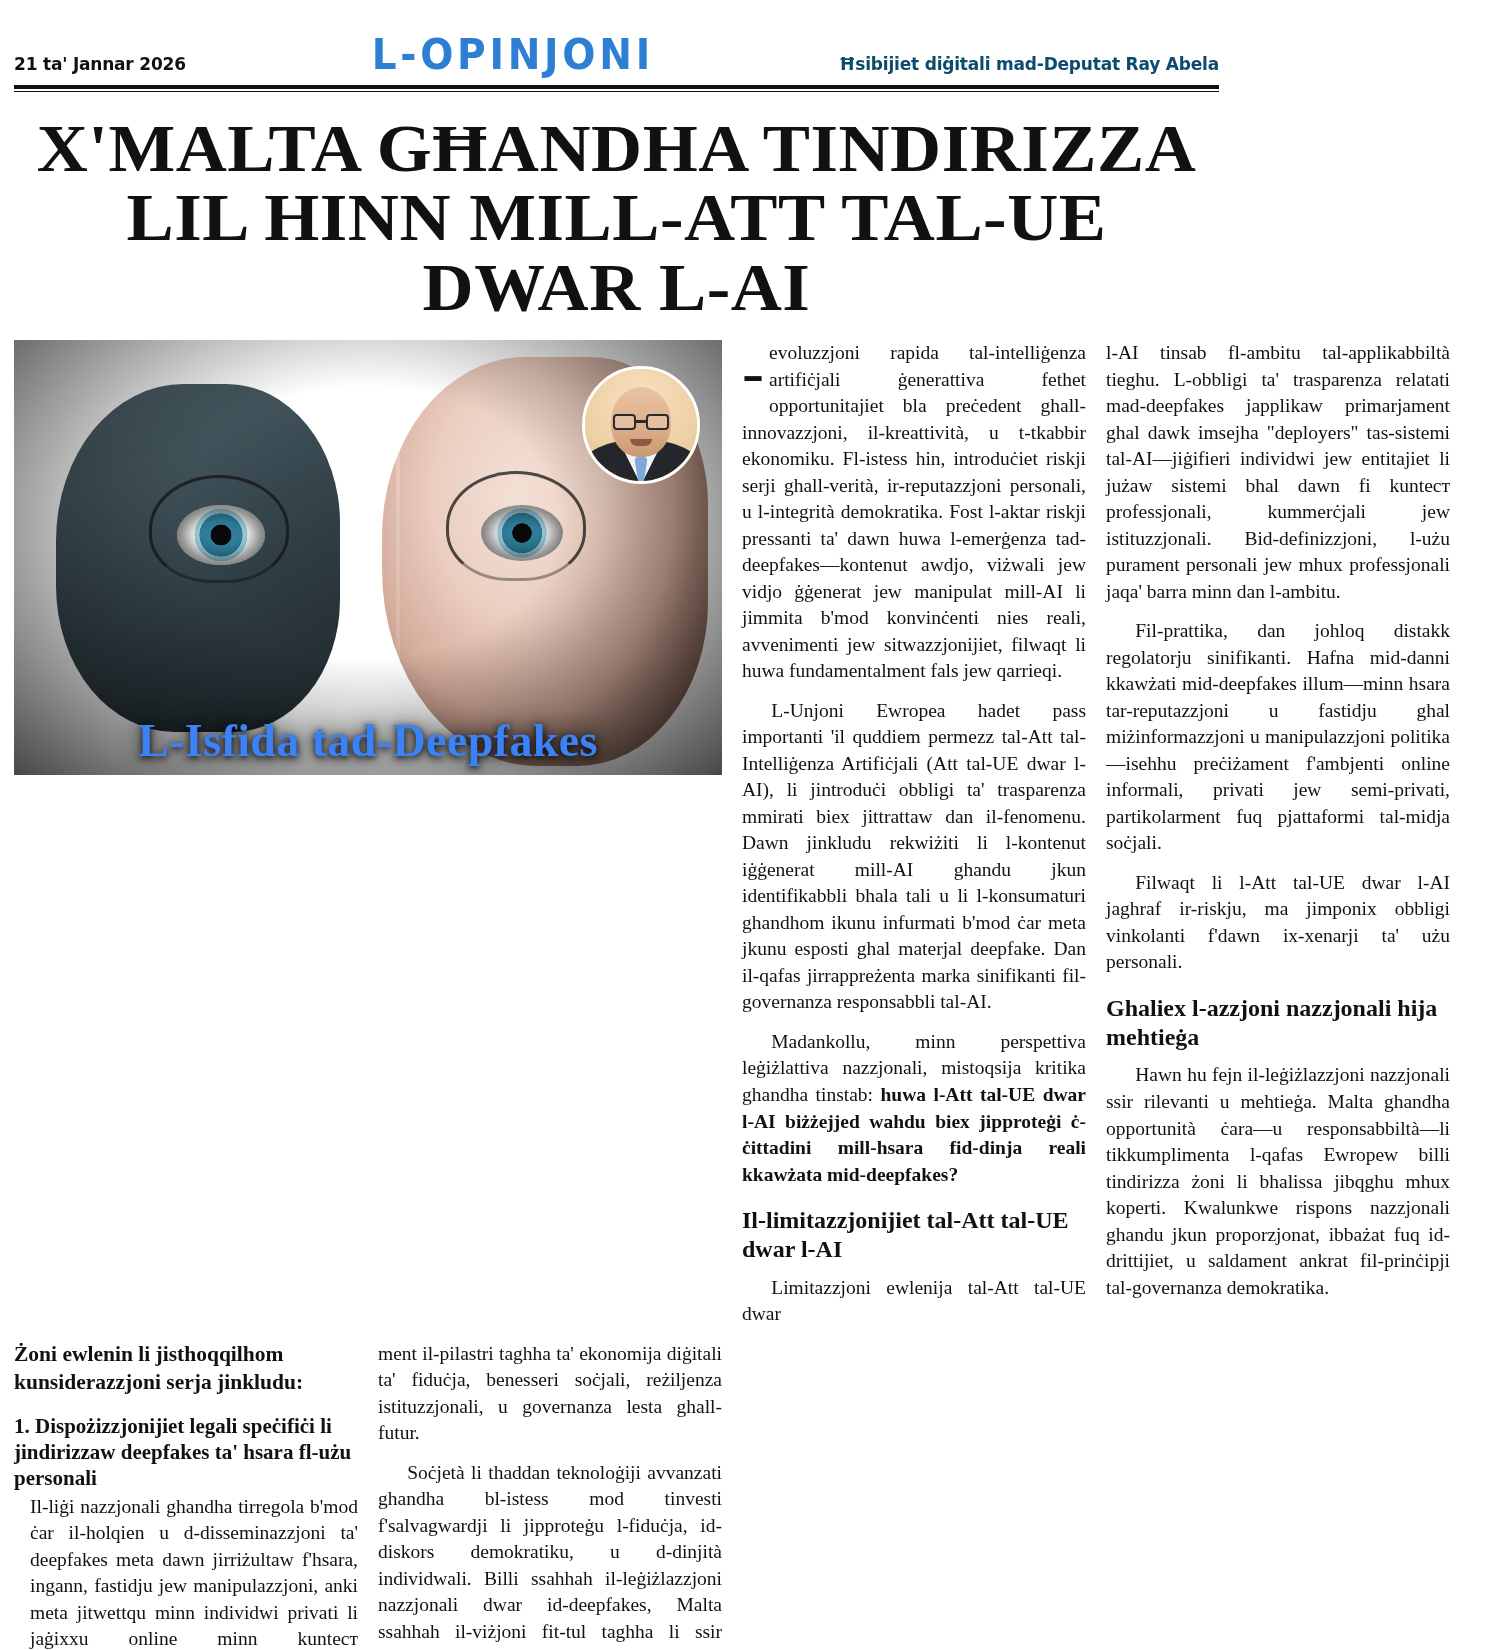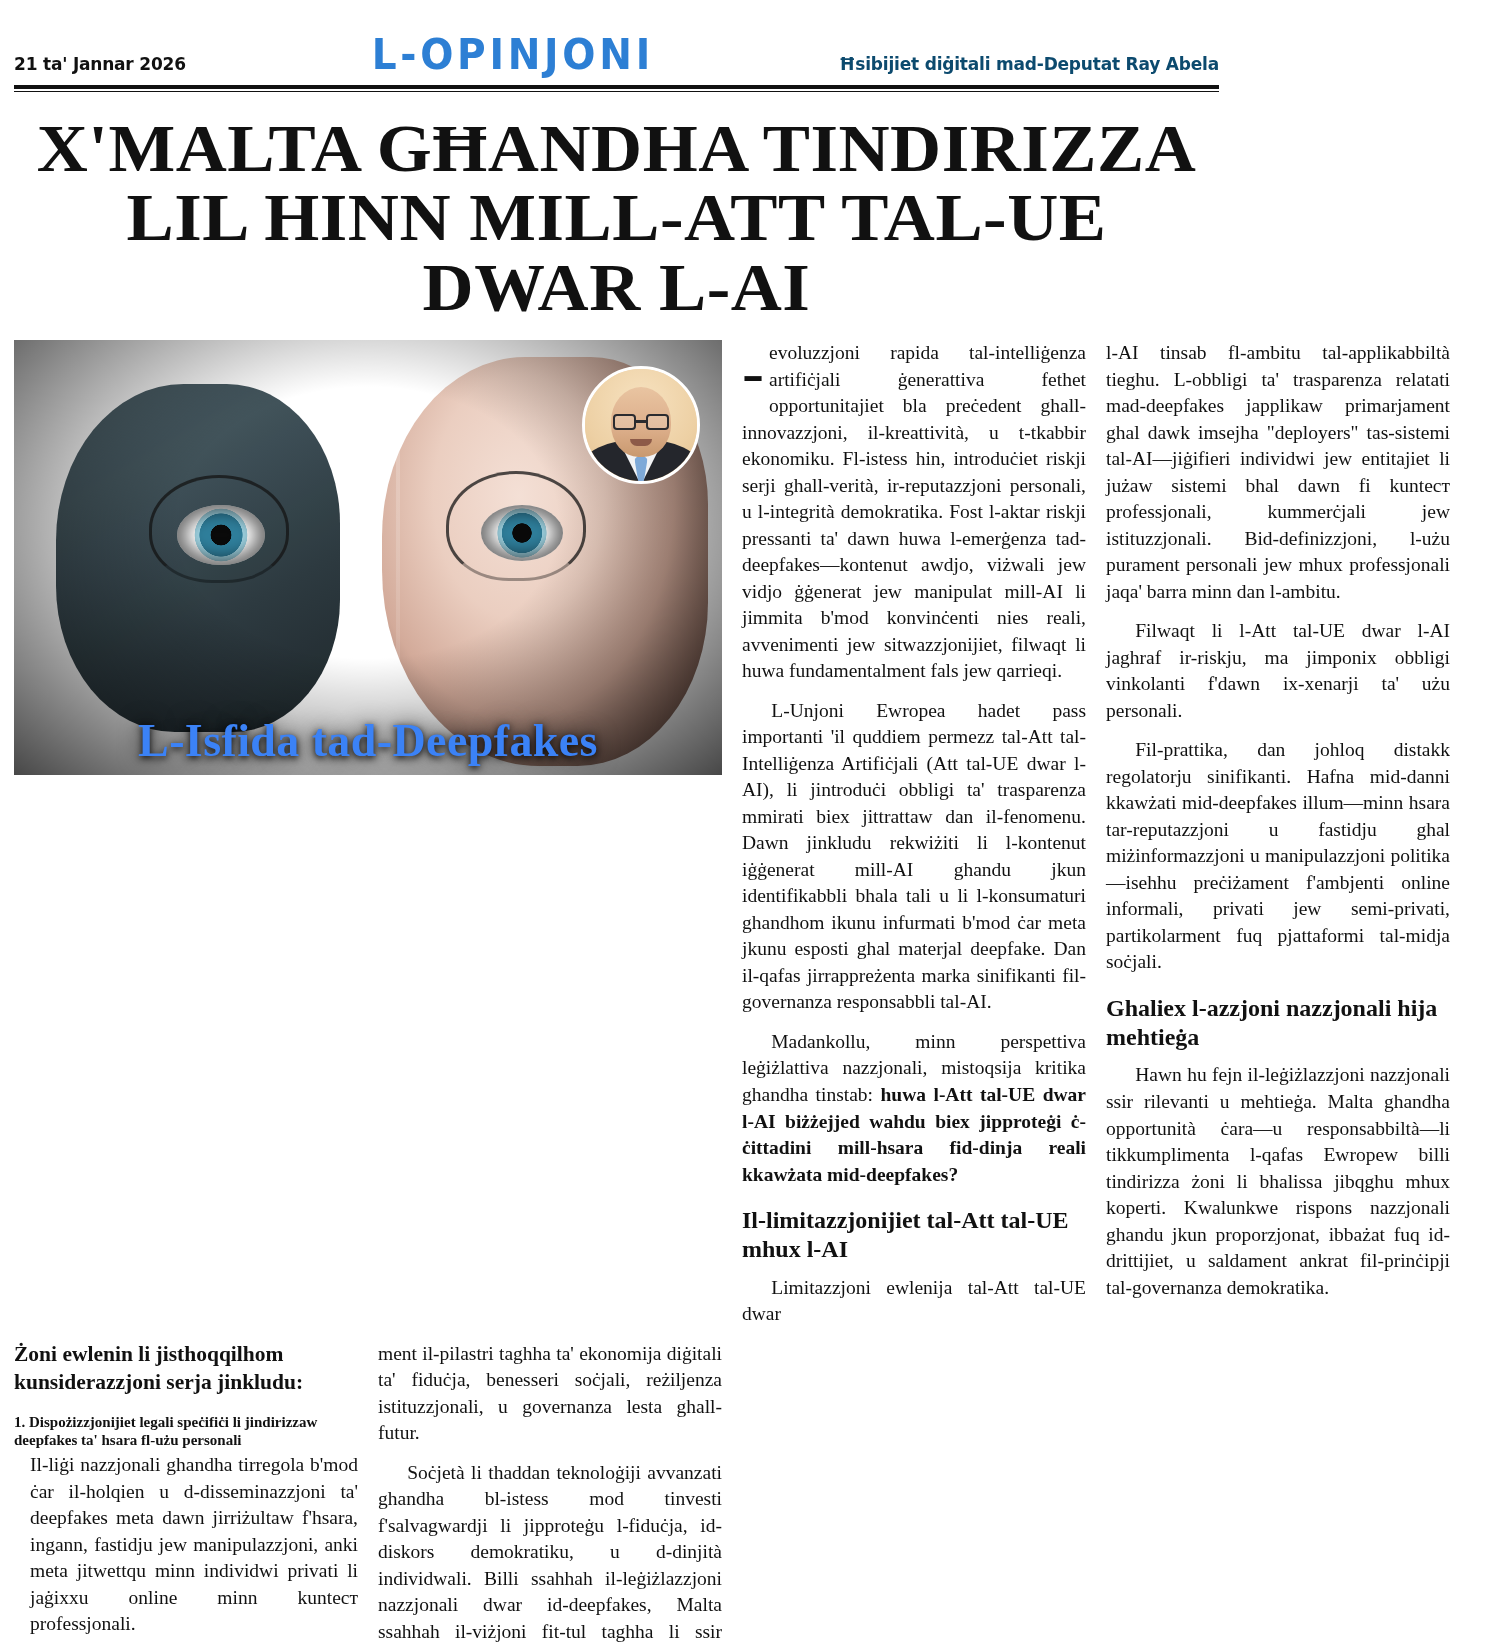--- a/index.html
+++ b/index.html
@@ -210,21 +210,21 @@
     font-family:"Liberation Serif", serif;
     font-weight:700;
     font-size:21.5px;
     line-height:1.3;
     margin:0 0 16px 0;
   }
   .numitem { margin-bottom:15px; padding-left:16px; }
   .numitem h4 {
     font-family:"Liberation Serif", serif;
     font-weight:700;
-    font-size:15px;
+    font-size:21px;
     line-height:1.26;
     margin:0 0 2px -16px;
     text-indent:0;
   }
   .numitem p {
     font-size:19.5px; line-height:1.36; text-align:justify; margin:0;
     hyphens:auto; -webkit-hyphens:auto;
   }
 </style>
 </head>
@@ -270,28 +270,28 @@
         <div class="ab-mouth"></div>
       </div>
 
       <div class="photo-caption">L-Isfida tad-Deepfakes</div>
     </div>
 
     <div class="col body-text">
       <p class="dropcap-para noindent">-evoluzzjoni rapida tal-intelliġenza artifiċjali ġenerattiva fethet opportunitajiet bla preċedent ghall-innovazzjoni, il-kreattività, u t-tkabbir ekonomiku. Fl-istess hin, introduċiet riskji serji ghall-verità, ir-reputazzjoni personali, u l-integrità demokratika. Fost l-aktar riskji pressanti ta' dawn huwa l-emerġenza tad-deepfakes—kontenut awdjo, viżwali jew vidjo ġġenerat jew manipulat mill-AI li jimmita b'mod konvinċenti nies reali, avvenimenti jew sitwazzjonijiet, filwaqt li huwa fundamentalment fals jew qarrieqi.</p>
       <p class="indent">L-Unjoni Ewropea hadet pass importanti 'il quddiem permezz tal-Att tal-Intelliġenza Artifiċjali (Att tal-UE dwar l-AI), li jintroduċi obbligi ta' trasparenza mmirati biex jittrattaw dan il-fenomenu. Dawn jinkludu rekwiżiti li l-kontenut iġġenerat mill-AI ghandu jkun identifikabbli bhala tali u li l-konsumaturi ghandhom ikunu infurmati b'mod ċar meta jkunu esposti ghal materjal deepfake. Dan il-qafas jirrappreżenta marka sinifikanti fil-governanza responsabbli tal-AI.</p>
       <p class="indent"><span>Madankollu, minn perspettiva leġiżlattiva nazzjonali, mistoqsija kritika ghandha tinstab: </span><b>huwa l-Att tal-UE dwar l-AI biżżejjed wahdu biex jipproteġi ċ-ċittadini mill-hsara fid-dinja reali kkawżata mid-deepfakes?</b></p>
-      <h3 class="subhead">Il-limitazzjonijiet tal-Att tal-UE mhux l-AI</h3>
+      <h3 class="subhead">Il-limitazzjonijiet tal-Att tal-UE dwar l-AI</h3>
       <p class="indent">Limitazzjoni ewlenija tal-Att tal-UE dwar</p>
     </div>
 
     <div class="col body-text">
       <p class="noindent">l-AI tinsab fl-ambitu tal-applikabbiltà tieghu. L-obbligi ta' trasparenza relatati mad-deepfakes japplikaw primarjament ghal dawk imsejha "deployers" tas-sistemi tal-AI—jiġifieri individwi jew entitajiet li jużaw sistemi bhal dawn fi kuntecт professjonali, kummerċjali jew istituzzjonali. Bid-definizzjoni, l-użu purament personali jew mhux professjonali jaqa' barra minn dan l-ambitu.</p>
+      <p class="indent">Fil-prattika, dan johloq distakk regolatorju sinifikanti. Hafna mid-danni kkawżati mid-deepfakes illum—minn hsara tar-reputazzjoni u fastidju ghal miżinformazzjoni u manipulazzjoni politika—isehhu preċiżament f'ambjenti online informali, privati jew semi-privati, partikolarment fuq pjattaformi tal-midja soċjali.</p>
       <p class="indent">Filwaqt li l-Att tal-UE dwar l-AI jaghraf ir-riskju, ma jimponix obbligi vinkolanti f'dawn ix-xenarji ta' użu personali.</p>
-      <p class="indent">Fil-prattika, dan johloq distakk regolatorju sinifikanti. Hafna mid-danni kkawżati mid-deepfakes illum—minn hsara tar-reputazzjoni u fastidju ghal miżinformazzjoni u manipulazzjoni politika—isehhu preċiżament f'ambjenti online informali, privati jew semi-privati, partikolarment fuq pjattaformi tal-midja soċjali.</p>
       <h3 class="subhead">Ghaliex l-azzjoni nazzjonali hija mehtieġa</h3>
       <p class="indent">Hawn hu fejn il-leġiżlazzjoni nazzjonali ssir rilevanti u mehtieġa. Malta ghandha opportunità ċara—u responsabbiltà—li tikkumplimenta l-qafas Ewropew billi tindirizza żoni li bhalissa jibqghu mhux koperti. Kwalunkwe rispons nazzjonali ghandu jkun proporzjonat, ibbażat fuq id-drittijiet, u saldament ankrat fil-prinċipji tal-governanza demokratika.</p>
     </div>
 
     <div class="col body-text">
       <div class="col3-lead">Żoni ewlenin li jisthoqqilhom kunsiderazzjoni serja jinkludu:</div>
 
       <div class="numitem">
         <h4>1. Dispożizzjonijiet legali speċifiċi li jindirizzaw deepfakes ta' hsara fl-użu personali</h4>
         <p>Il-liġi nazzjonali ghandha tirregola b'mod ċar il-holqien u d-disseminazzjoni ta' deepfakes meta dawn jirriżultaw f'hsara, ingann, fastidju jew manipulazzjoni, anki meta jitwettqu minn individwi privati li jaġixxu online minn kuntecт professjonali.</p>

